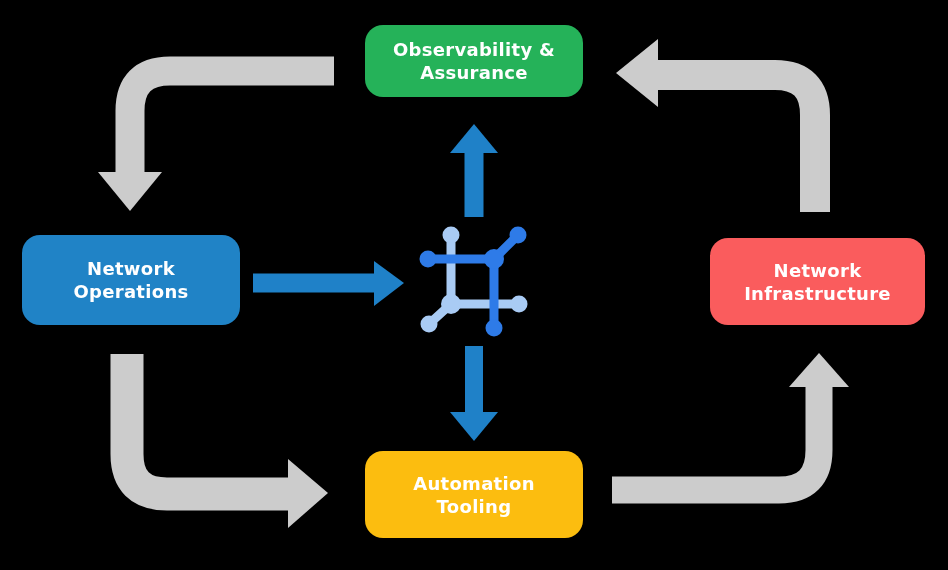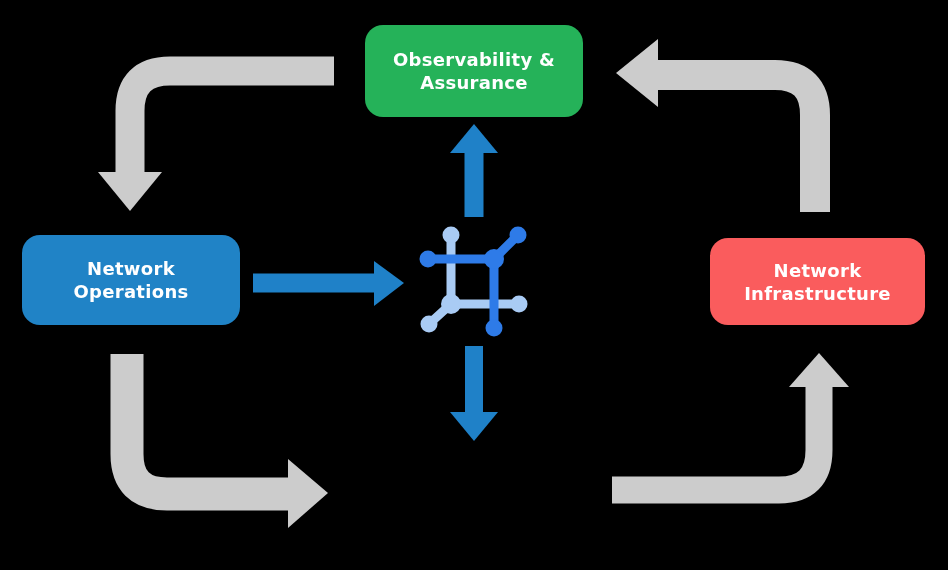--- a/index.html
+++ b/index.html
@@ -16,21 +16,21 @@
   .node {
     position: absolute;
     display: flex; align-items: center; justify-content: center;
     border-radius: 18px;
     color: #ffffff;
     font-size: 18px; font-weight: 600; line-height: 23px;
     letter-spacing: 0.3px;
     text-align: center;
     white-space: pre-line;
   }
-  .node-observability { left: 365px; top: 25px;  width: 218px; height: 92px; }
+  .node-observability { left: 365px; top: 25px;  width: 218px; height: 72px; }
   .node-operations    { left: 22px;  top: 235px; width: 218px; height: 90px; }
   .node-infrastructure{ left: 710px; top: 238px; width: 215px; height: 87px; }
   .node-automation    { left: 365px; top: 451px; width: 218px; height: 87px; }
   .center-icon {
     position: absolute; left: 415px; top: 220px; width: 120px; height: 120px;
   }
 </style>
 </head>
 <body>
 
@@ -82,20 +82,24 @@
   <div class="node node-operations" style="background: rgb(32, 131, 198);">
     <span>Network
 Operations</span>
   </div>
 
   <div class="node node-infrastructure" style="background: rgb(250, 92, 93);">
     <span>Network
 Infrastructure</span>
   </div>
 
+  <div class="node node-automation" style="background: rgb(252, 189, 15);">
+    <span>Automation
+Tooling</span>
+  </div>
 
   <svg class="center-icon" viewBox="0 0 120 120">
 
     <g>
       <path d="M36,15 L36,84" fill="none" stroke-width="9" stroke-linecap="round" stroke="#a9cbf4"></path>
       <path d="M36,84 L104,84" fill="none" stroke-width="9" stroke-linecap="round" stroke="#a9cbf4"></path>
       <path d="M36,84 L14,104" fill="none" stroke-width="9" stroke-linecap="round" stroke="#a9cbf4"></path>
       <circle cx="36" cy="15" r="8.5" fill="#a9cbf4"></circle>
       <circle cx="104" cy="84" r="8.5" fill="#a9cbf4"></circle>
       <circle cx="14" cy="104" r="8.5" fill="#a9cbf4"></circle>

